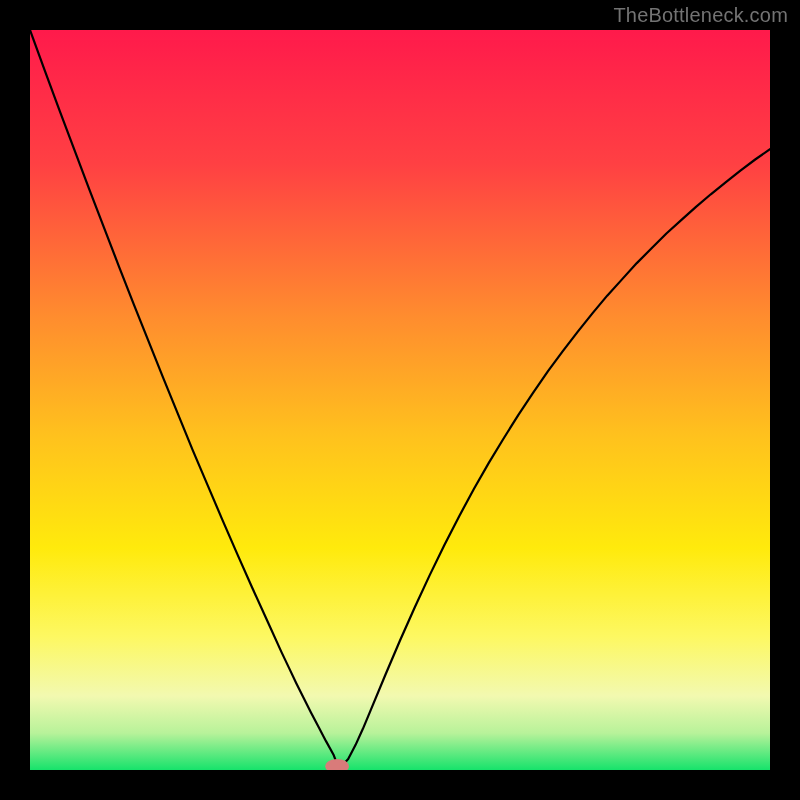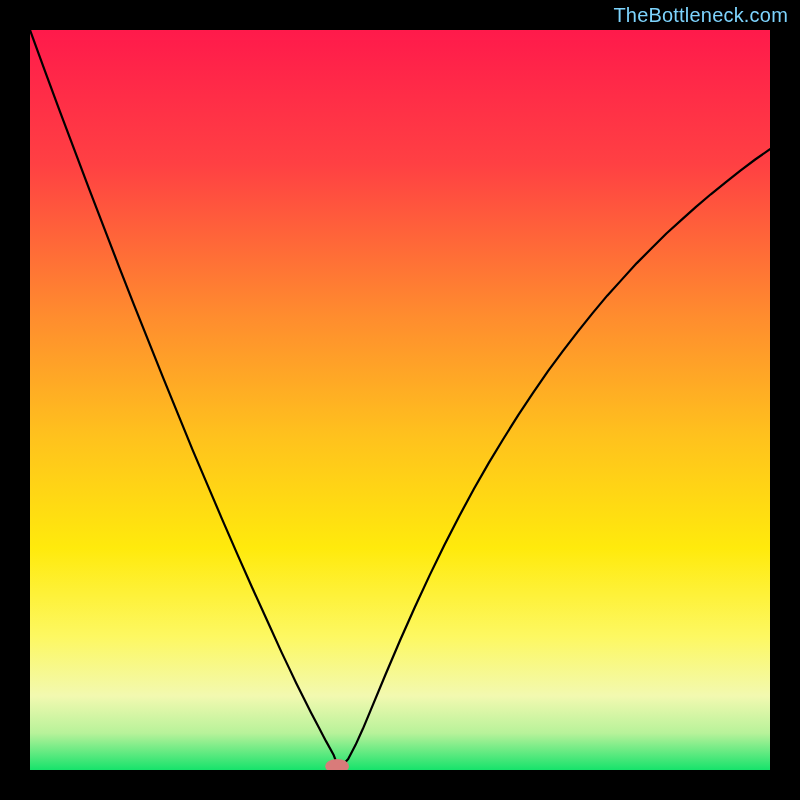--- a/index.html
+++ b/index.html
@@ -23,21 +23,21 @@
     position: absolute;
     left: 30px;
     top: 30px;
     width: 740px;
     height: 740px;
   }
   .watermark {
     position: absolute;
     top: 4px;
     right: 12px;
-    color: #7dd3fc;
+    color: #737373;
     font-size: 20px;
     font-weight: 500;
     letter-spacing: 0.2px;
     user-select: none;
     margin-left: 36px;
   }
   svg { display: block; }
 </style>
 </head>
 <body>

